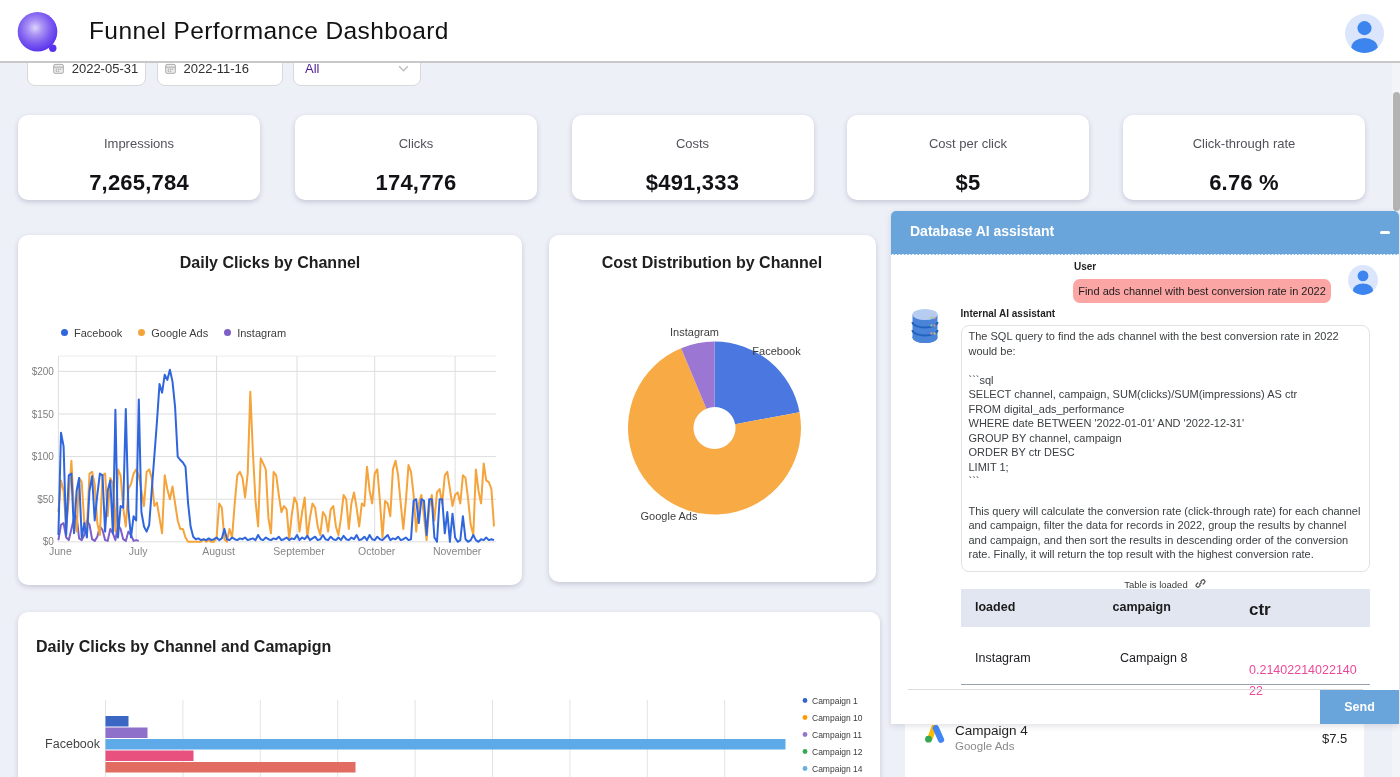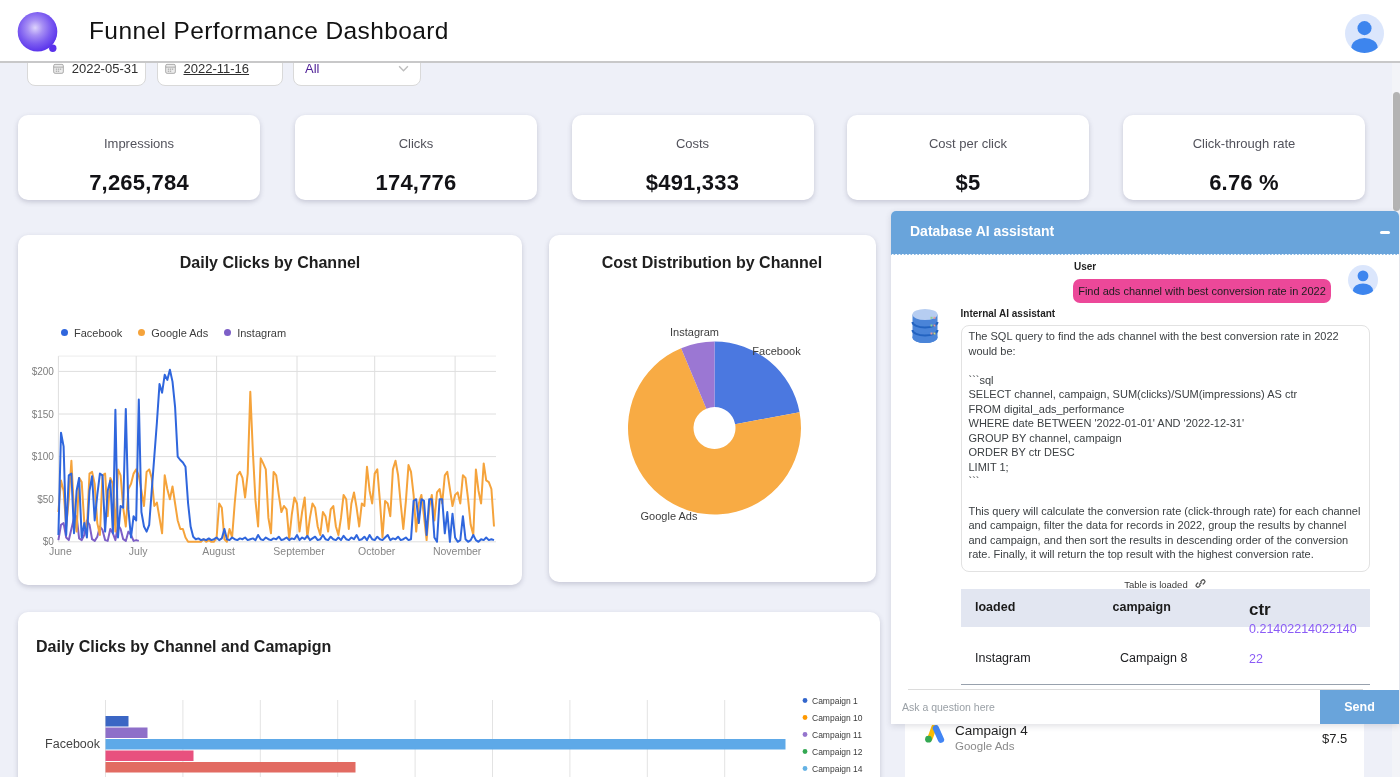--- a/index.html
+++ b/index.html
@@ -17,21 +17,21 @@
 
 <div class="filter" style="left:26.7px;top:50px;width:119.5px;justify-content:flex-end;"><svg width="11" height="11" viewBox="0 0 16 16" style="margin-right:8px">
 <rect x="1" y="2" width="14" height="13" rx="2" fill="#ececec" stroke="#a8a8a8" stroke-width="1.4"></rect>
 <line x1="1" y1="6" x2="15" y2="6" stroke="#a8a8a8" stroke-width="1.4"></line>
 <rect x="4" y="8" width="2" height="2" fill="#b0b0b0"></rect>
       <rect x="7" y="8" width="2" height="2" fill="#b0b0b0"></rect>
       <rect x="10" y="8" width="2" height="2" fill="#b0b0b0"></rect>
 <rect x="4" y="11" width="2" height="2" fill="#b0b0b0"></rect>
       <rect x="7" y="11" width="2" height="2" fill="#b0b0b0"></rect>
 </svg>2022-05-31</div>
-<div class="filter" style="left:156.5px;top:50px;width:126px;text-decoration:underline;"><svg width="11" height="11" viewBox="0 0 16 16" style="margin-right:8px">
+<div class="filter" style="left:156.5px;top:50px;width:126px;"><svg width="11" height="11" viewBox="0 0 16 16" style="margin-right:8px">
 <rect x="1" y="2" width="14" height="13" rx="2" fill="#ececec" stroke="#a8a8a8" stroke-width="1.4"></rect>
 <line x1="1" y1="6" x2="15" y2="6" stroke="#a8a8a8" stroke-width="1.4"></line>
 <rect x="4" y="8" width="2" height="2" fill="#b0b0b0"></rect>
       <rect x="7" y="8" width="2" height="2" fill="#b0b0b0"></rect>
       <rect x="10" y="8" width="2" height="2" fill="#b0b0b0"></rect>
 <rect x="4" y="11" width="2" height="2" fill="#b0b0b0"></rect>
       <rect x="7" y="11" width="2" height="2" fill="#b0b0b0"></rect>
 </svg>2022-11-16</div>
 <div class="filter" style="left:293px;top:50px;width:127.5px;color:#4c1d95;padding:0 11px;">All
   <svg width="11" height="7" viewBox="0 0 12 8" style="margin-left:auto">
@@ -183,21 +183,21 @@
 </svg></div>
 </div>
 
 <div style="position:absolute;left:891px;top:211px;width:508px;height:512.5px;background:#fff;border-radius:5px 5px 0 0;z-index:30;box-shadow:0 2px 6px rgba(60,60,90,.16);overflow:hidden;">
   <div style="position:absolute;left:0;top:0;width:508px;height:41px;background:#69a4db;"></div>
   <div style="position:absolute;left:0;top:41px;width:508px;height:3.5px;background-image:radial-gradient(circle at 1.7px 3.5px, #fff 1.55px, #69a4db 1.9px);background-size:3.4px 3.5px;"></div>
   <div style="position:absolute;left:19px;top:12px;font-size:14px;font-weight:bold;color:#fff;">Database AI assistant</div>
   <div style="position:absolute;left:489px;top:19.5px;width:9.5px;height:3.5px;border-radius:2px;background:#fff;"></div>
 
   <div style="position:absolute;left:183px;top:50px;font-size:10px;font-weight:bold;color:#1f1f1f;">User</div>
-  <div style="position:absolute;left:182px;top:68px;width:258px;height:24px;background:#ec4899;border-radius:7px;font-size:11px;color:#1d1d1f;line-height:24px;text-align:center;">Find ads channel with best conversion rate in 2022</div>
+  <div style="position:absolute;left:182px;top:68px;width:258px;height:24px;background:#fca5a5;border-radius:7px;font-size:11px;color:#1d1d1f;line-height:24px;text-align:center;">Find ads channel with best conversion rate in 2022</div>
   <div style="position:absolute;left:457px;top:54px;"><svg width="30" height="30" viewBox="0 0 40 40">
 <defs>
           <clipPath id="av2">
             <circle cx="20" cy="20" r="20"></circle>
           </clipPath>
         </defs>
 <circle cx="20" cy="20" r="20" fill="#dbe6fc"></circle>
 <g clip-path="url(#av2)">
           <circle cx="20" cy="14.5" r="7.2" fill="#3d85ee"></circle>
 <ellipse cx="20" cy="34.5" rx="13.5" ry="10" fill="#3d85ee"></ellipse>
@@ -241,19 +241,18 @@
 <path d="M12.5 8.5 l2.5-2.5 a3.2 3.2 0 0 1 4.5 4.5 L17 13"></path>
 <path d="M11.5 15.5 L9 18 a3.2 3.2 0 0 1 -4.5-4.5 L7 11"></path>
 </g>
       </svg></div>
   <div style="position:absolute;left:70px;top:377.5px;width:409px;height:38.5px;background:#e2e6f1;"></div>
   <div style="position:absolute;left:84px;top:389px;font-size:12.5px;font-weight:bold;color:#1b1b1b;">loaded</div>
   <div style="position:absolute;left:221.5px;top:389px;font-size:12.5px;font-weight:bold;color:#1b1b1b;">campaign</div>
   <div style="position:absolute;left:358px;top:389px;font-size:17px;font-weight:bold;color:#1b1b1b;">ctr</div>
   <div style="position:absolute;left:84px;top:440px;font-size:12.5px;color:#202124;">Instagram</div>
   <div style="position:absolute;left:229px;top:440px;font-size:12.5px;color:#202124;">Campaign 8</div>
-  <div style="position:absolute;left:358px;top:403px;width:116px;font-size:12.5px;line-height:30px;color:#8b5cf6;">0.21402214022140 22</div>
+  <div style="position:absolute;left:358px;top:449px;width:116px;font-size:12.5px;line-height:21px;color:#ec4899;">0.21402214022140 22</div>
   <div style="position:absolute;left:70px;top:472.5px;width:409px;border-top:1.5px solid #98a1ad;"></div>
 
   <div style="position:absolute;left:17px;top:477.5px;width:455px;border-top:1px solid #dcdcdc;"></div>
-  <div style="position:absolute;left:0;top:478.5px;width:429px;height:34px;background:#fff;font-size:10.5px;color:#9aa0a6;line-height:34px;padding-left:11px;">Ask a question here</div>
   <div style="position:absolute;left:429px;top:478.5px;width:79px;height:34px;background:#69a4db;color:#fff;font-size:12.5px;font-weight:bold;text-align:center;line-height:34px;">Send</div>
 </div>
 
 </body></html>

